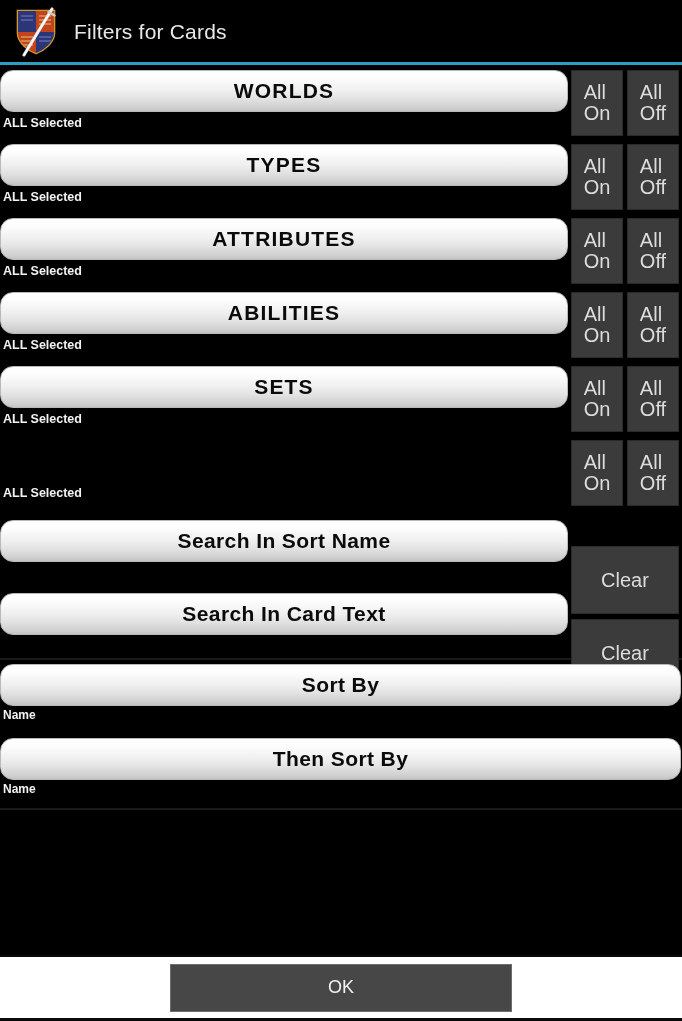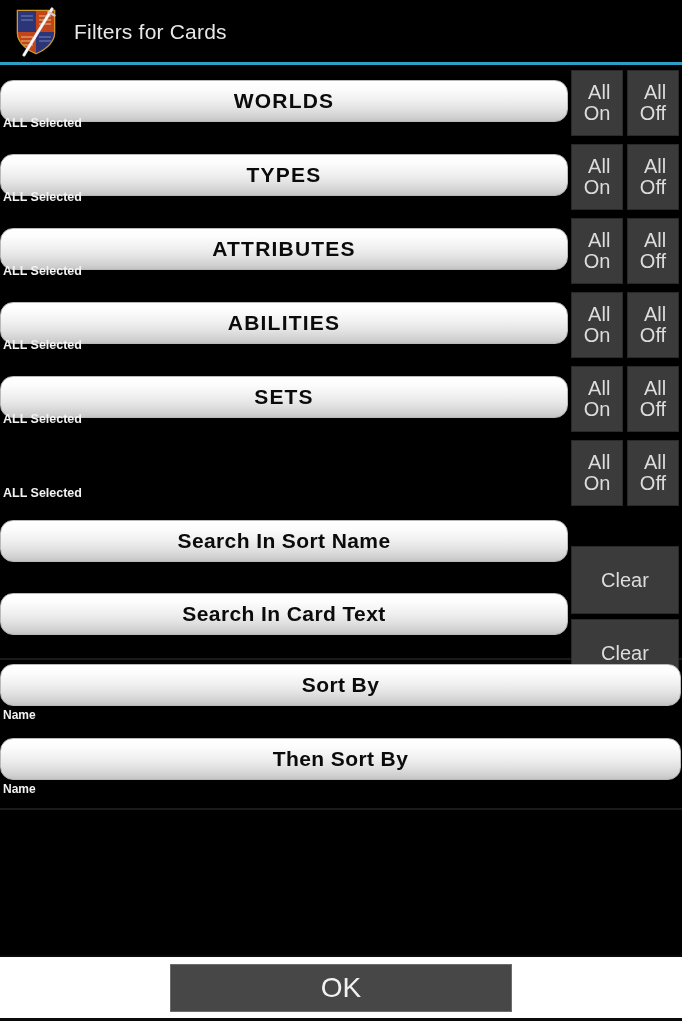--- a/index.html
+++ b/index.html
@@ -67,21 +67,21 @@
   
   .filter-row {
     position: relative;
     height: 74px;
     width: 100%;
   }
 
   .pill {
     position: absolute;
     left: 0;
-    top: 12px;
+    top: 2px;
     height: 42px;
     border-radius: 13px;
     background: linear-gradient(to bottom,
         #ffffff 0%,
         #fdfdfd 18%,
         #efefef 50%,
         #e2e2e2 70%,
         #cfcfcf 92%,
         #c4c4c4 100%);
     border: 1px solid #b9b9b9;
@@ -116,21 +116,21 @@
 
   
   .dark-btn {
     position: absolute;
     background: #3b3b3b;
     border: 1px solid #2a2a2a;
     color: #dcdcdc;
     display: flex;
     align-items: center;
     justify-content: center;
-    text-align: right;
+    text-align: left;
     line-height: 1.03;
     font-size: 20px;
     font-weight: 400;
   }
   .dark-btn.allon  { left: 571px; top: 2px; width: 52px;  height: 66px; }
   .dark-btn.alloff { left: 627px; top: 2px; width: 52px;  height: 66px; }
   .dark-btn.clear  { left: 571px; top: 2px; width: 108px; height: 68px; margin-top: 32px; }
 
   .dark-btn span { display: block; }
 
@@ -160,21 +160,21 @@
     display: flex;
     align-items: center;
     justify-content: center;
   }
   .ok-btn {
     width: 342px;
     height: 48px;
     background: #474747;
     border: 1px solid #6d6d6d;
     color: #f2f2f2;
-    font-size: 28px;
+    font-size: 18px;
     font-weight: 400;
     display: flex;
     align-items: center;
     justify-content: center;
   }
 </style>
 </head>
 <body>
 
 <div id="app">

